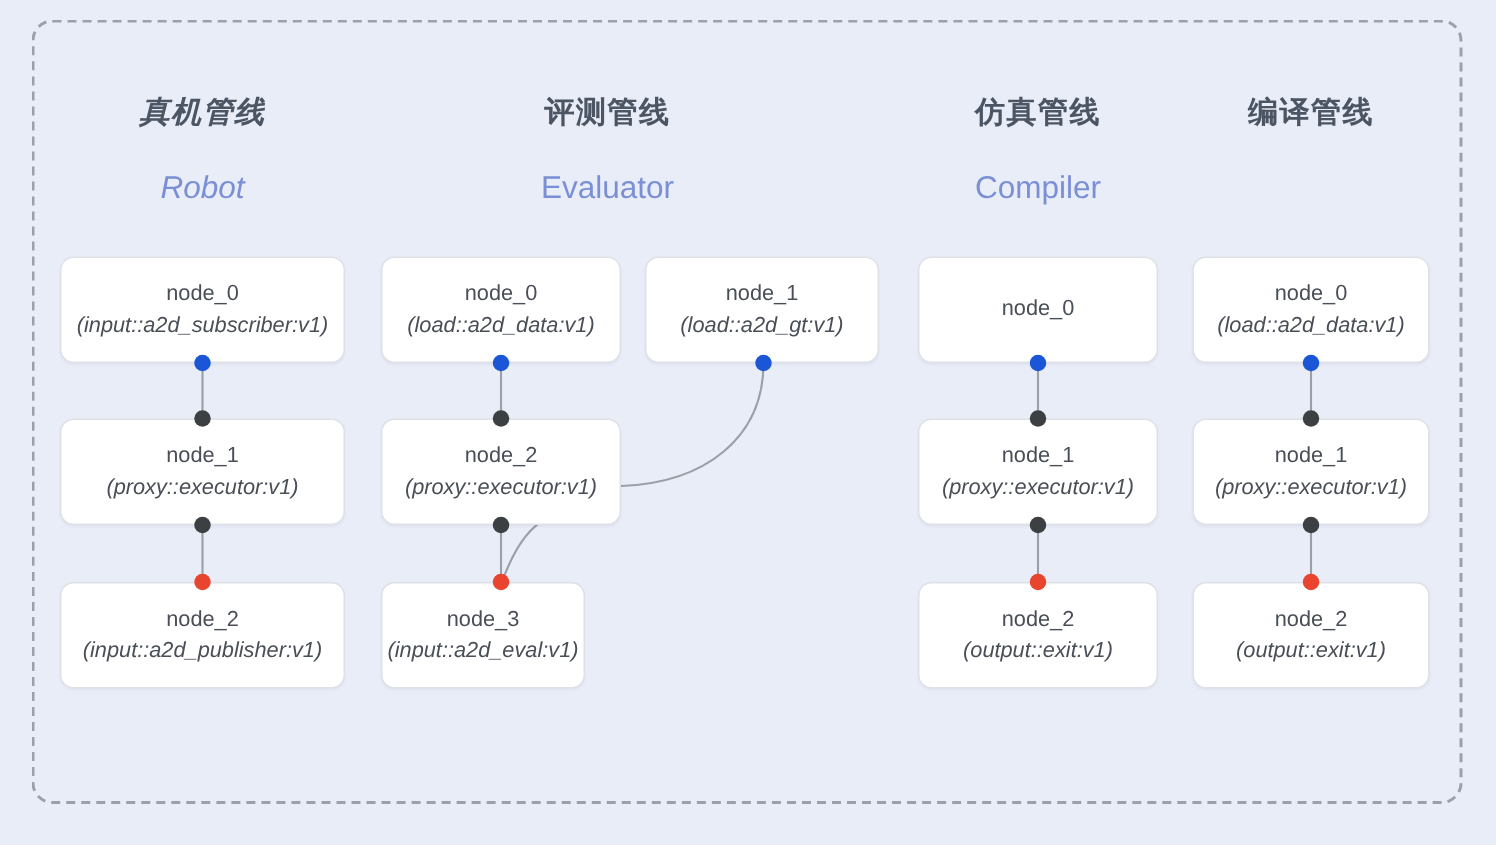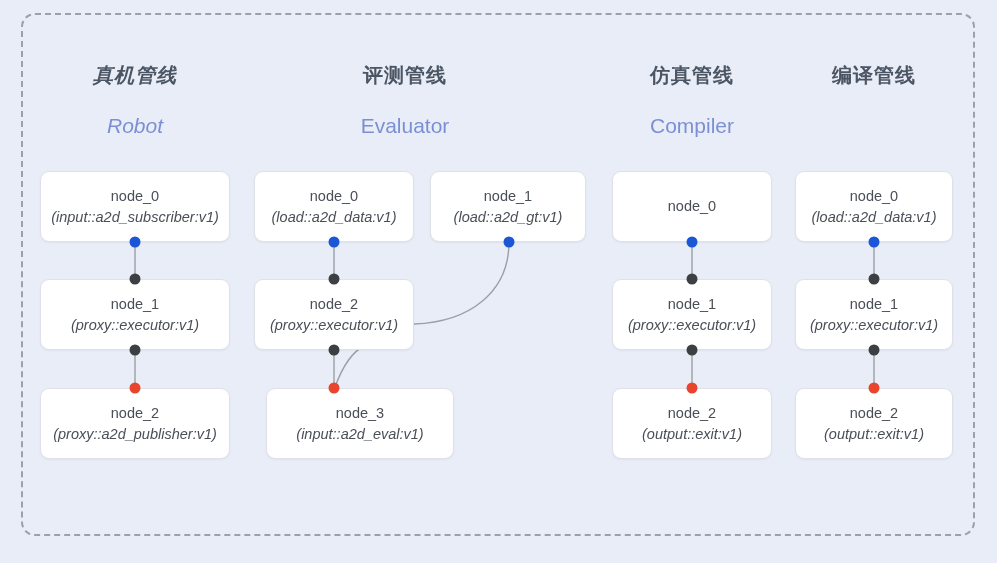--- a/index.html
+++ b/index.html
@@ -164,21 +164,21 @@
 
   <div class="node" style="left:40px; top:279px; width:190px; height:71px;">
     <div class="node-title">node_1</div>
     <div class="node-sig">(proxy::executor:v1)</div>
   </div>
   <div class="port port-dark" style="left:135px; top:279px;"></div>
   <div class="port port-dark" style="left:135px; top:350px;"></div>
 
   <div class="node" style="left:40px; top:388px; width:190px; height:71px;">
     <div class="node-title">node_2</div>
-    <div class="node-sig">(proxy::a2d_publisher:v1)</div>
+    <div class="node-sig">(input::a2d_publisher:v1)</div>
   </div>
   <div class="port port-red" style="left:135px; top:388px;"></div>
 
   <div class="node" style="left:254px; top:171px; width:160px; height:71px;">
     <div class="node-title">node_0</div>
     <div class="node-sig">(load::a2d_data:v1)</div>
   </div>
   <div class="port port-out-blue" style="left:334px; top:242px;"></div>
 
   <div class="node" style="left:430px; top:171px; width:156px; height:71px;">
@@ -187,21 +187,21 @@
   </div>
   <div class="port port-out-blue" style="left:509px; top:242px;"></div>
 
   <div class="node" style="left:254px; top:279px; width:160px; height:71px;">
     <div class="node-title">node_2</div>
     <div class="node-sig">(proxy::executor:v1)</div>
   </div>
   <div class="port port-dark" style="left:334px; top:279px;"></div>
   <div class="port port-dark" style="left:334px; top:350px;"></div>
 
-  <div class="node" style="left:254px; top:388px; width:188px; height:71px;margin-left:12px;">
+  <div class="node" style="left:254px; top:388px; width:136px; height:71px;">
     <div class="node-title">node_3</div>
     <div class="node-sig">(input::a2d_eval:v1)</div>
   </div>
   <div class="port port-red" style="left:334px; top:388px;"></div>
 
   <div class="node" style="left:612px; top:171px; width:160px; height:71px;">
     <div class="node-title">node_0</div>
   </div>
   <div class="port port-out-blue" style="left:692px; top:242px;"></div>
 

